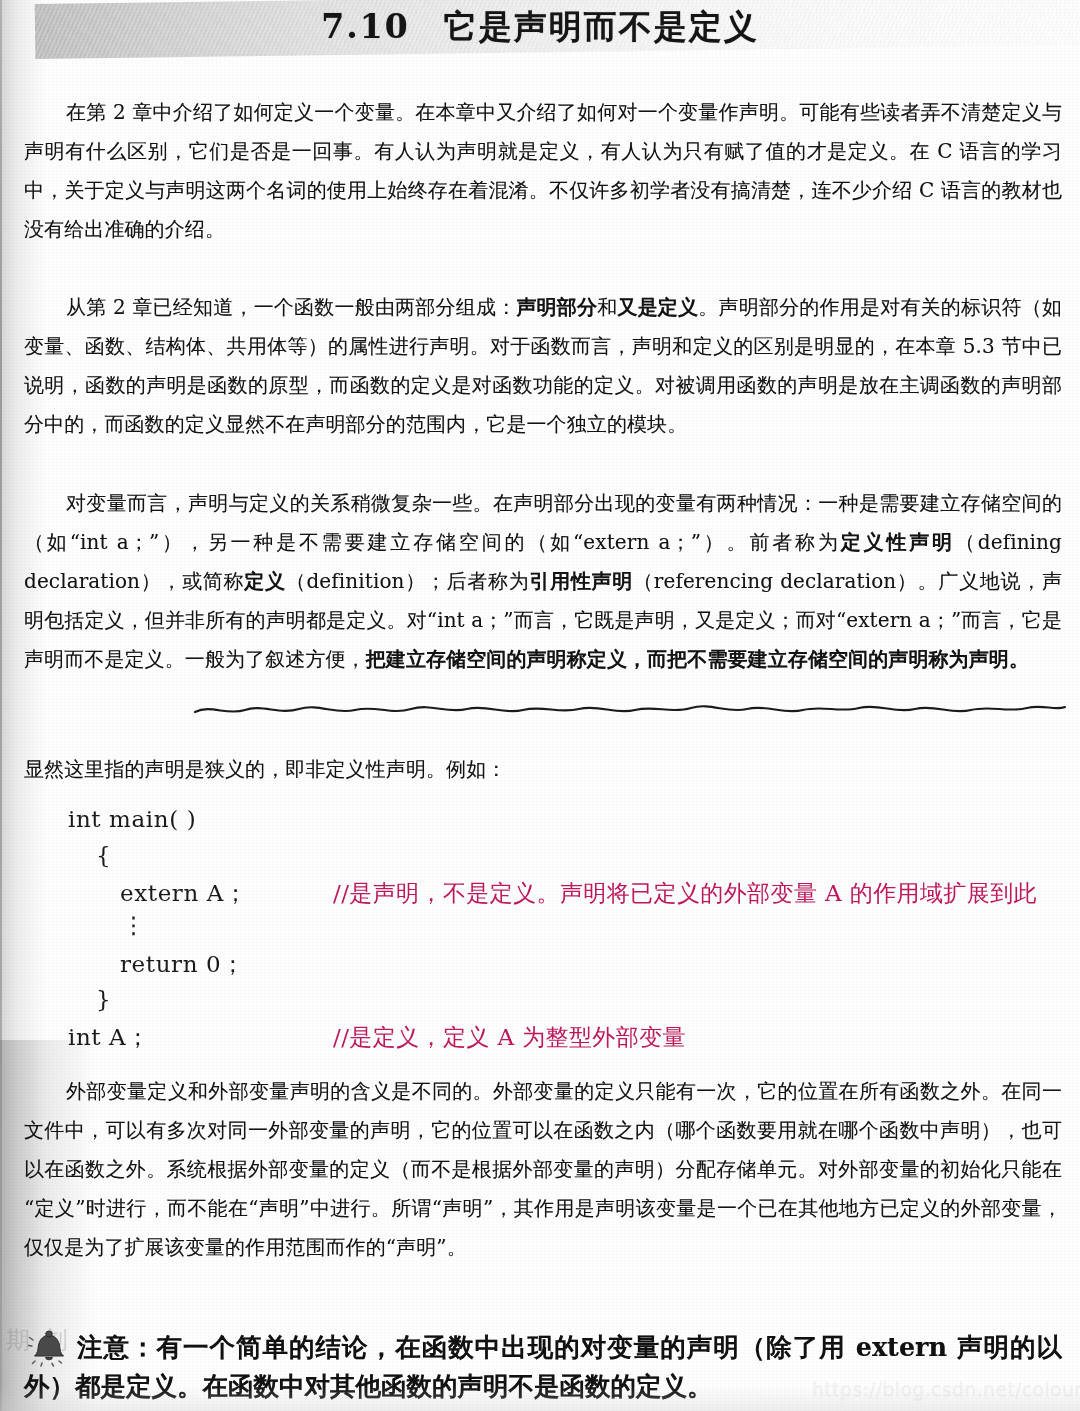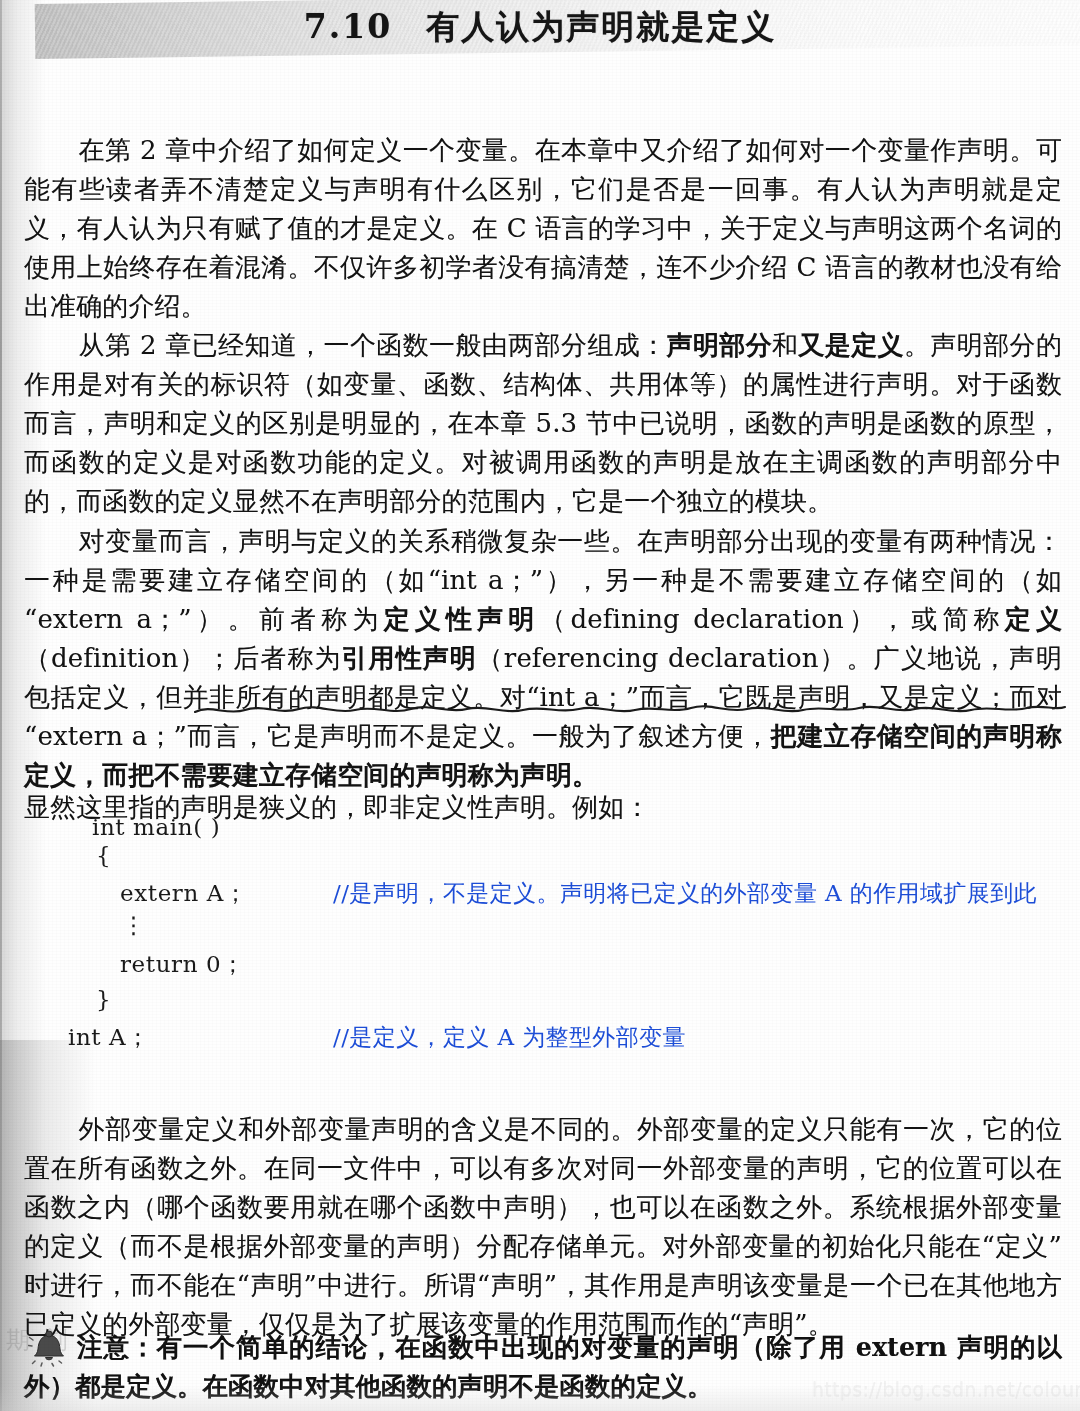--- a/index.html
+++ b/index.html
@@ -83,28 +83,27 @@
     font-family:"DejaVu Serif","Liberation Serif",serif;
     letter-spacing:2px;
     margin-right:34px;
   }
   .heading-text .zh{ letter-spacing:2px; }
 
   
   .para{
     position:absolute;
     left:24px;width:1038px;
-    font-size:26px;
+    font-size:20px;
     line-height:39px;
     text-align:justify;
     text-justify:inter-character;
     letter-spacing:.1px;
     color:#131313;
     text-shadow:0 0 .5px rgba(0,0,0,.30);
-    margin-top:38px;
   }
   .para.indent{ text-indent:2.1em; }
   .para b{ font-weight:700; }
 
   
   .wavy-underline{
     position:absolute;left:193px;top:700px;width:874px;height:18px;
     pointer-events:none;
   }
 
@@ -112,21 +111,21 @@
   #code{
     position:absolute;left:0;top:806px;width:1080px;height:250px;
     font-family:"DejaVu Serif","Liberation Serif",serif;
     font-size:23px;
     color:#1a1a1a;
   }
   .cline{ position:absolute; white-space:pre; }
   .ccode{ letter-spacing:.6px; }
   .ccomment{
     position:absolute;left:333px;
-    font-size:23px;letter-spacing:.4px;color:#1d4ed8;
+    font-size:23px;letter-spacing:.4px;color:#be185d;
   }
   .vdots{
     position:absolute;font-size:23px;line-height:1;letter-spacing:0;
   }
 
   
   #note{
     position:absolute;left:24px;top:1328px;width:1038px;
     font-size:25.5px;line-height:39px;
     text-align:justify;text-justify:inter-character;
@@ -168,21 +167,21 @@
 
   <div class="edge-line"></div>
   <div class="left-shadow"></div>
   <div class="left-shadow-2"></div>
 
   <div class="ghost" style="top:1324px;">期 刘</div>
 
   <div id="heading">
     <div class="band"></div>
     <div class="heading-text">
-      <span class="num">7.10</span><span class="zh">有人认为声明就是定义</span>
+      <span class="num">7.10</span><span class="zh">它是声明而不是定义</span>
     </div>
   </div>
 
   <div class="para indent" style="top:93px;">在第 2 章中介绍了如何定义一个变量。在本章中又介绍了如何对一个变量作声明。可能有些读者弄不清楚定义与声明有什么区别，它们是否是一回事。有人认为声明就是定义，有人认为只有赋了值的才是定义。在 C 语言的学习中，关于定义与声明这两个名词的使用上始终存在着混淆。不仅许多初学者没有搞清楚，连不少介绍 C 语言的教材也没有给出准确的介绍。</div>
 
   <div class="para indent" style="top:288px;"><span>从第 2 章已经知道，一个函数一般由两部分组成：</span><b>声明部分</b><span>和</span><b>又是定义</b><span>。声明部分的作用是对有关的标识符（如变量、函数、结构体、共用体等）的属性进行声明。对于函数而言，声明和定义的区别是明显的，在本章 5.3 节中已说明，函数的声明是函数的原型，而函数的定义是对函数功能的定义。对被调用函数的声明是放在主调函数的声明部分中的，而函数的定义显然不在声明部分的范围内，它是一个独立的模块。</span></div>
 
   <div class="para indent" style="top:484px;"><span>对变量而言，声明与定义的关系稍微复杂一些。在声明部分出现的变量有两种情况：一种是需要建立存储空间的（如“int a；”），另一种是不需要建立存储空间的（如“extern a；”）。前者称为</span><b>定义性声明</b><span>（defining declaration），或简称</span><b>定义</b><span>（definition）；后者称为</span><b>引用性声明</b><span>（referencing declaration）。广义地说，声明包括定义，但并非所有的声明都是定义。对“int a；”而言，它既是声明，又是定义；而对“extern a；”而言，它是声明而不是定义。一般为了叙述方便，</span><b>把建立存储空间的声明称定义，而把不需要建立存储空间的声明称为声明。</b></div>
 
   <svg class="wavy-underline" viewBox="0 0 874 18" preserveAspectRatio="none">
@@ -190,21 +189,21 @@
              C182,5 198,15 218,9 C238,3 254,14 274,9 C294,4 310,15 330,10
              C350,5 366,14 386,9 C406,4 422,15 442,10 C462,5 478,14 498,8
              C518,2 534,14 554,9 C574,4 590,15 610,10 C630,5 646,13 666,8
              C686,3 702,14 722,9 C742,4 758,15 778,10 C798,5 814,13 834,8
              C850,4 862,11 872,7" fill="none" stroke="#1b1b1b" stroke-width="2.1" stroke-linecap="round"></path>
   </svg>
 
   <div class="para" style="top:750px;">显然这里指的声明是狭义的，即非定义性声明。例如：</div>
 
   <div id="code">
-      <div class="cline ccode" style="left: 68px; top: 8px; margin-left: 24px;">int main( )</div>
+      <div class="cline ccode" style="left: 68px; top: 0px;">int main( )</div>
       <div class="cline ccode" style="left: 96px; top: 36px;">{</div>
       <div class="cline ccode" style="left: 120px; top: 72px; text-align: right;">extern A；</div>
       <div class="cline ccomment" style="top: 72px;">//是声明，不是定义。声明将已定义的外部变量 A 的作用域扩展到此</div>
       <div class="cline ccode vdots" style="left: 122px; top: 108px; line-height: 22px;"><span style="display:block;text-align:center;">⋮</span></div>
       <div class="cline ccode" style="left: 120px; top: 143px;">return 0；</div>
       <div class="cline ccode" style="left: 96px; top: 180px;">}</div>
       <div class="cline ccode" style="left: 68px; top: 216px;">int A；</div>
       <div class="cline ccomment" style="top: 216px;">//是定义，定义 A 为整型外部变量</div>
     </div>
 

